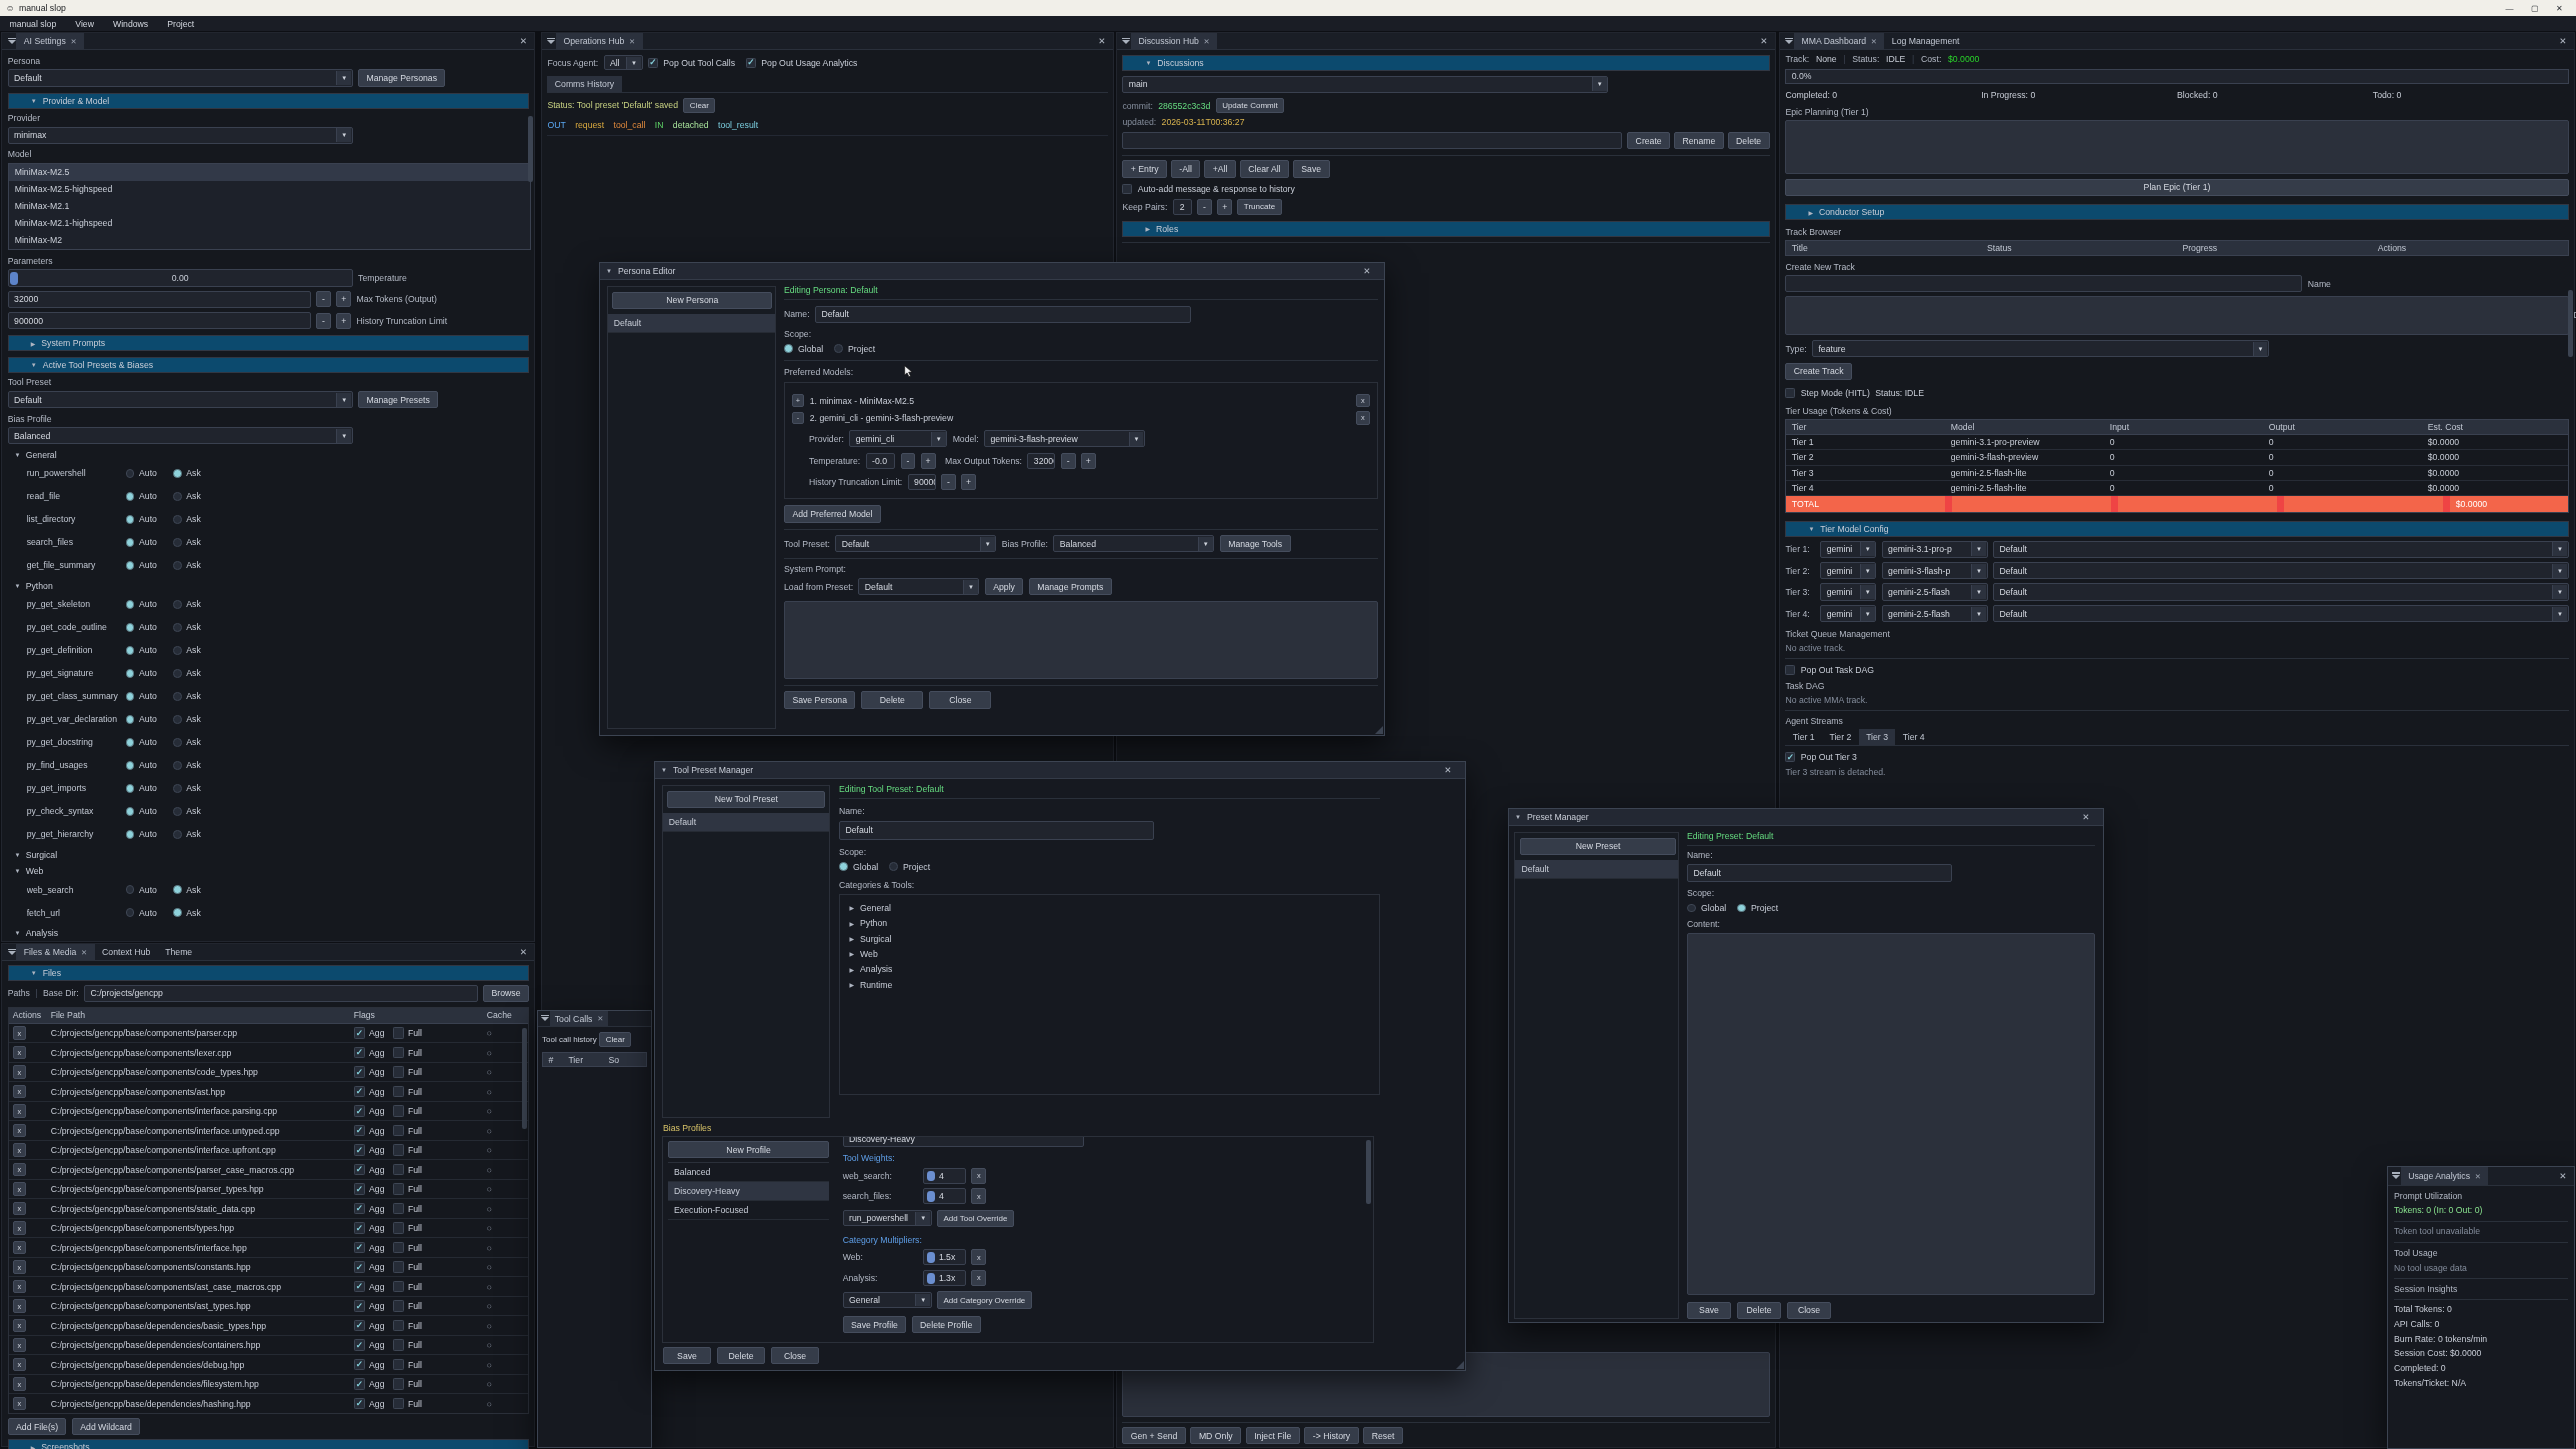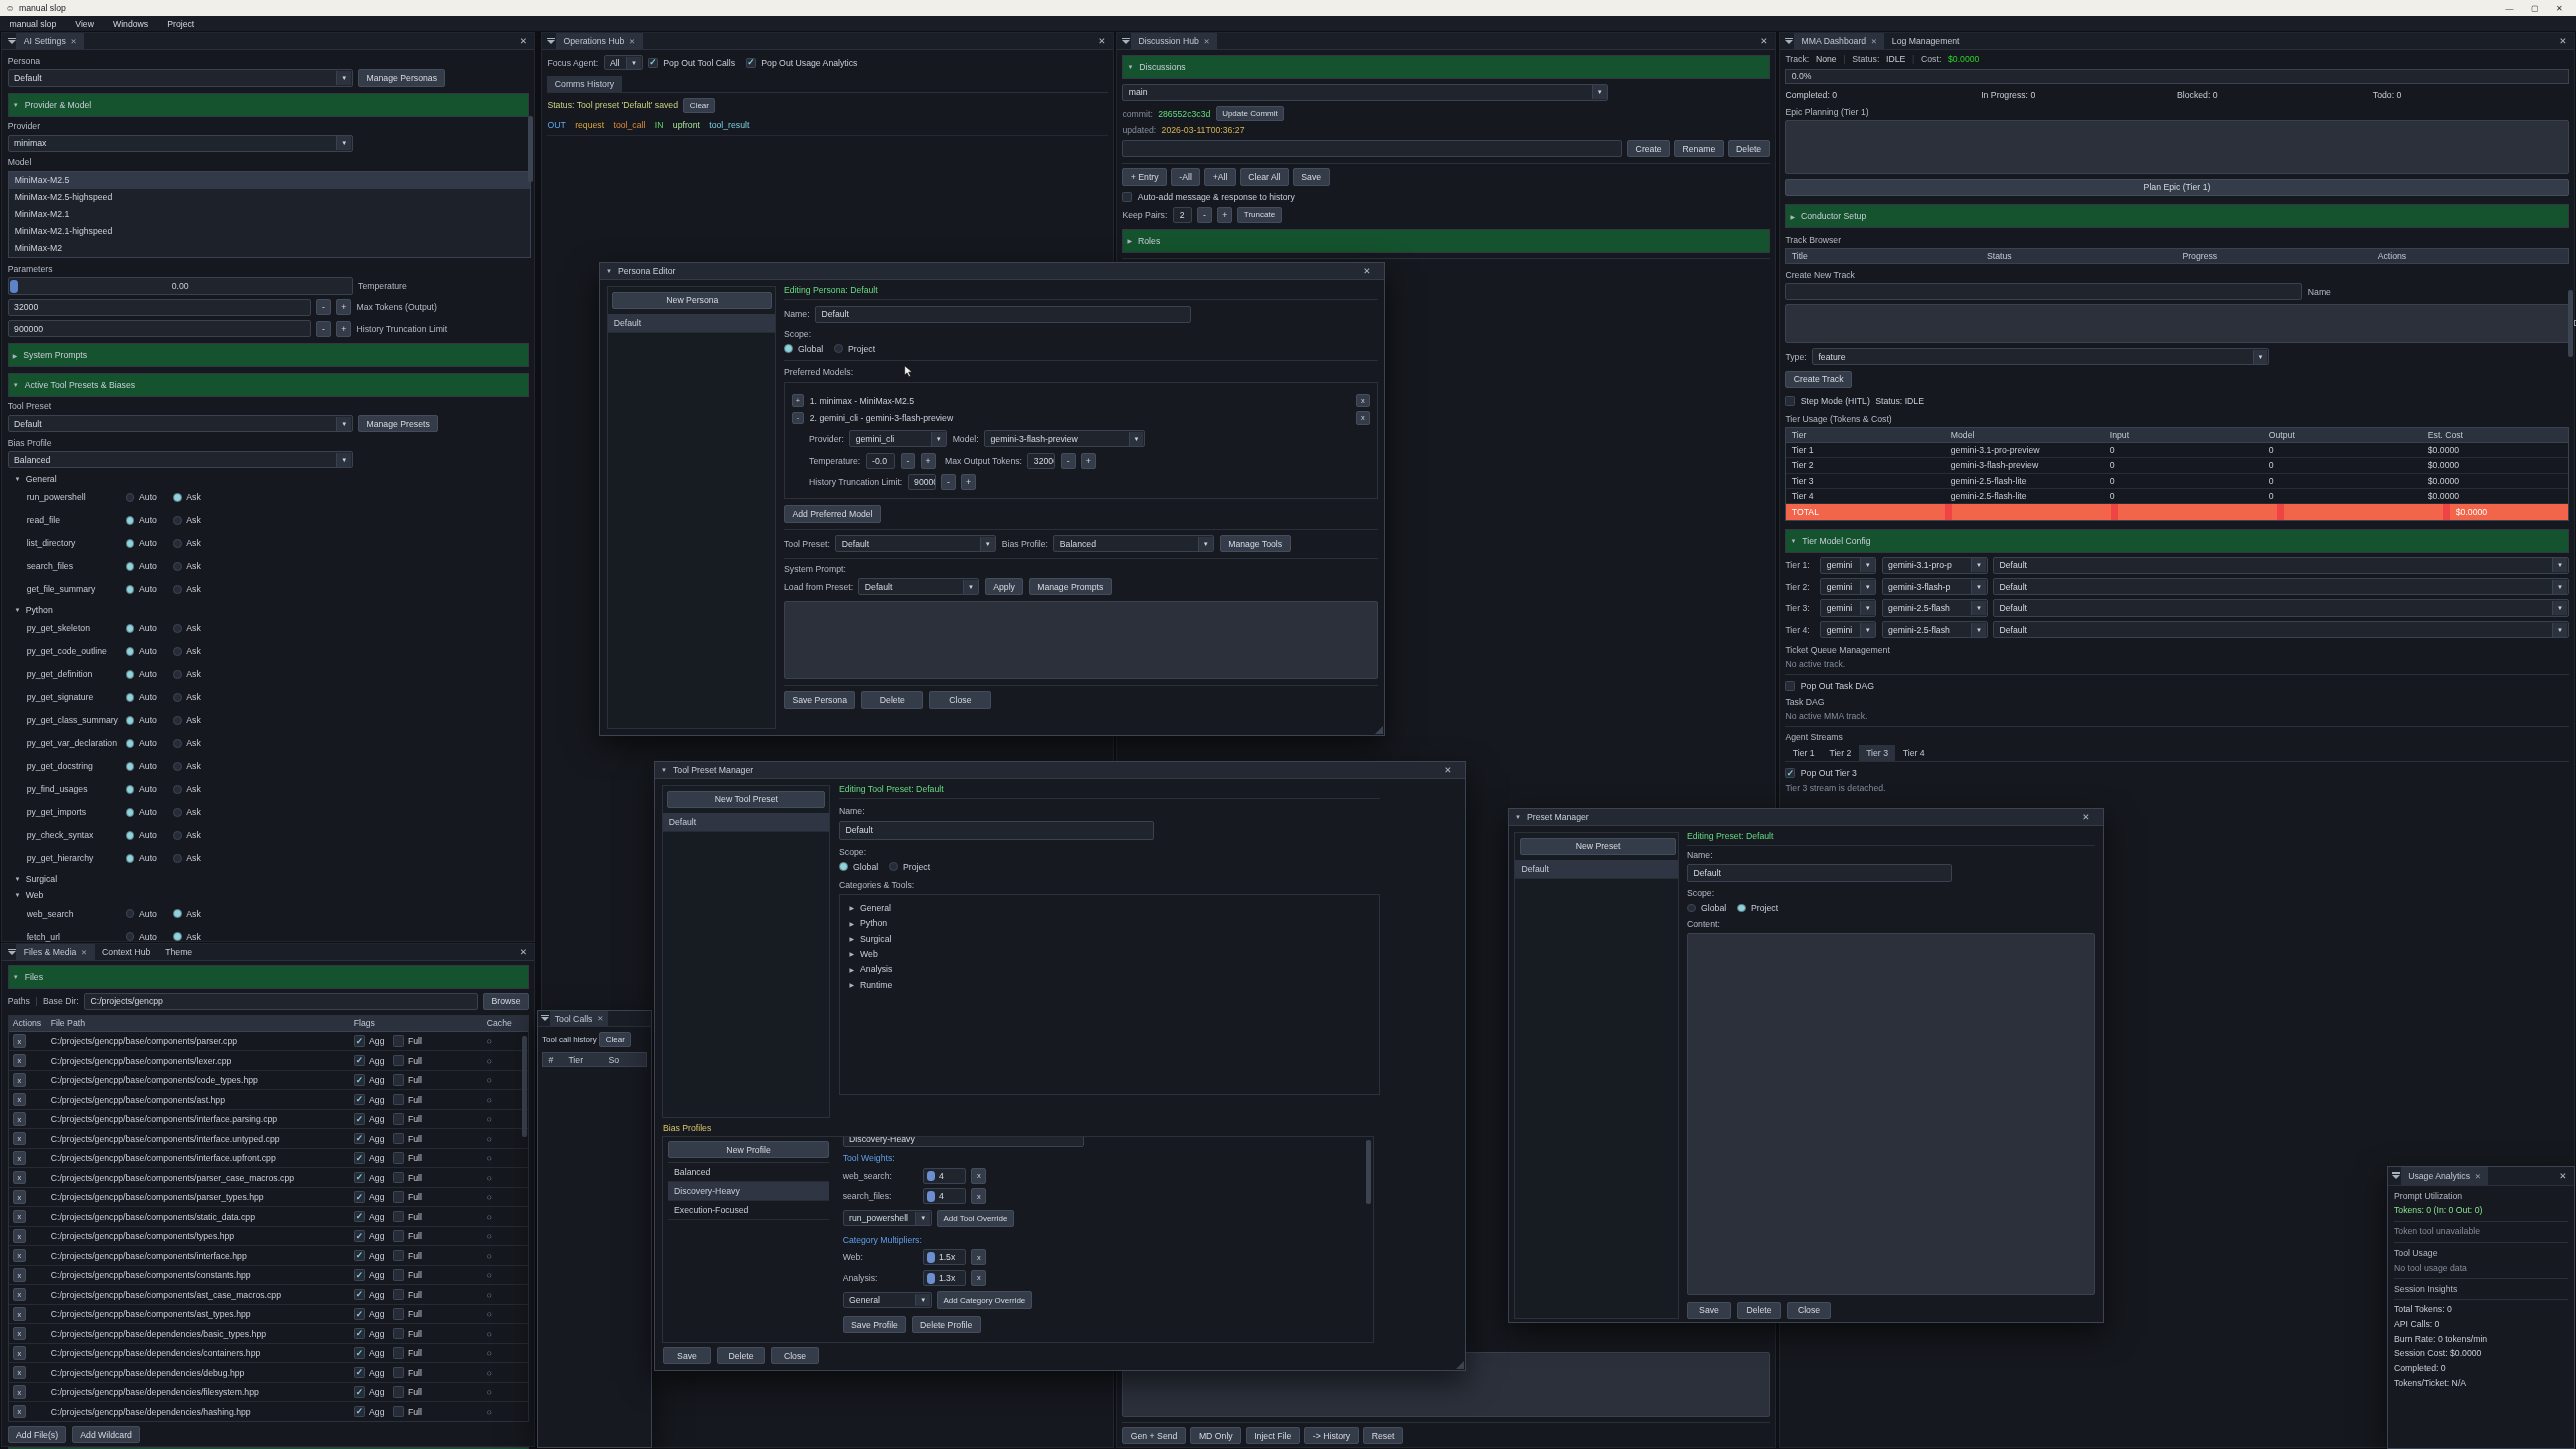--- a/index.html
+++ b/index.html
@@ -14,21 +14,21 @@
 .tabbar{height:17.4px;background:#1a1e26;display:flex;align-items:stretch;border-bottom:0.7px solid #2a303b}
 .tab{display:flex;align-items:center;gap:4.7px;padding:0 7.4px;color:#c3c9d4;white-space:nowrap}
 .tab.active{background:#2b313d}
 .tab .tx{color:#9aa2af;font-size:7.4px}
 .xr{margin-left:auto;display:flex;align-items:center;padding:0 7.4px;color:#aeb5c1}
 .ci{width:9.4px;min-width:9.4px;height:7.4px;position:relative;align-self:center;margin-left:4.7px}
 .ci::before{content:"";position:absolute;left:0.7px;right:0.7px;top:0;height:1.3px;background:#a9b1bd}
 .ci::after{content:"";position:absolute;left:0.7px;top:2.7px;border-left:4px solid transparent;border-right:4px solid transparent;border-top:4.7px solid #a9b1bd}
 .winbar{height:17.4px;background:#232833;display:flex;align-items:center;gap:6px;padding:0 6px;border-bottom:0.7px solid #343b48}
 .tri{font-size:6px;color:#aeb5c1}
-.sect{background:#14532d;border:0.7px solid #313743;height:24px;display:flex;align-items:center;gap:6px;padding:0 4px;color:#c9ced8}
+.sect{background:#0c4a6e;border:0.7px solid #313743;height:16px;display:flex;align-items:center;gap:6px;padding:0 22px;color:#c9ced8}
 .lbl{color:#b4bac6}
 .dim{color:#848d9c}
 .row{display:flex;align-items:center;gap:5.4px}
 .btn{background:#353c49;border:0.7px solid #454d5d;border-radius:2px;color:#d6dae2;display:inline-flex;align-items:center;justify-content:center;height:17.4px;padding:0 7.4px;white-space:nowrap}
 .btn.sm{height:15.4px;padding:0 5.4px;font-size:8px}
 .mini{width:14.8px;min-width:14.8px;height:16px;padding:0}
 .input{background:#20242d;border:0.7px solid #3a4150;border-radius:2px;height:17.4px;display:flex;align-items:center;padding:0 5.4px;color:#d6dae2;overflow:hidden;white-space:nowrap}
 .sel{background:#20242d;border:0.7px solid #3a4150;border-radius:2px;height:17.4px;display:flex;align-items:center;padding:0 17.4px 0 5.4px;color:#d6dae2;position:relative;overflow:hidden;white-space:nowrap}
 .sel .arr{position:absolute;right:0.7px;top:0.7px;bottom:0.7px;width:14.8px;background:#2c323e;display:flex;align-items:center;justify-content:center;font-size:6px;color:#cdd2db;border-left:0.7px solid #3a4150}
 .hr{border:0;border-top:0.7px solid #2a303a}
@@ -642,21 +642,21 @@
       </div>
       <div class="row" style="margin-top:4.7px">
         <span style="color:#c9d383">Status: Tool preset 'Default' saved</span>
         <div class="btn sm">Clear</div>
       </div>
       <div class="row" style="margin-top:6.7px;gap:9.4px;border-bottom:0.7px solid #232833;padding-bottom:5.4px">
           <span style="color: rgb(90, 167, 242);">OUT</span>
           <span style="color: rgb(217, 169, 63);">request</span>
           <span style="color: rgb(224, 137, 60);">tool_call</span>
           <span style="color: rgb(95, 212, 103);">IN</span>
-          <span style="color: rgb(168, 227, 155);">upfront</span>
+          <span style="color: rgb(168, 227, 155);">detached</span>
           <span style="color: rgb(124, 207, 224);">tool_result</span>
         </div>
     </div>
   </div>
 
   <div class="panel" style="left:1116px;top:32px;width:660px;height:1416px">
     <div class="tabbar">
       <span class="ci"></span>
       <span class="tab active">
           <span>Discussion Hub</span>

